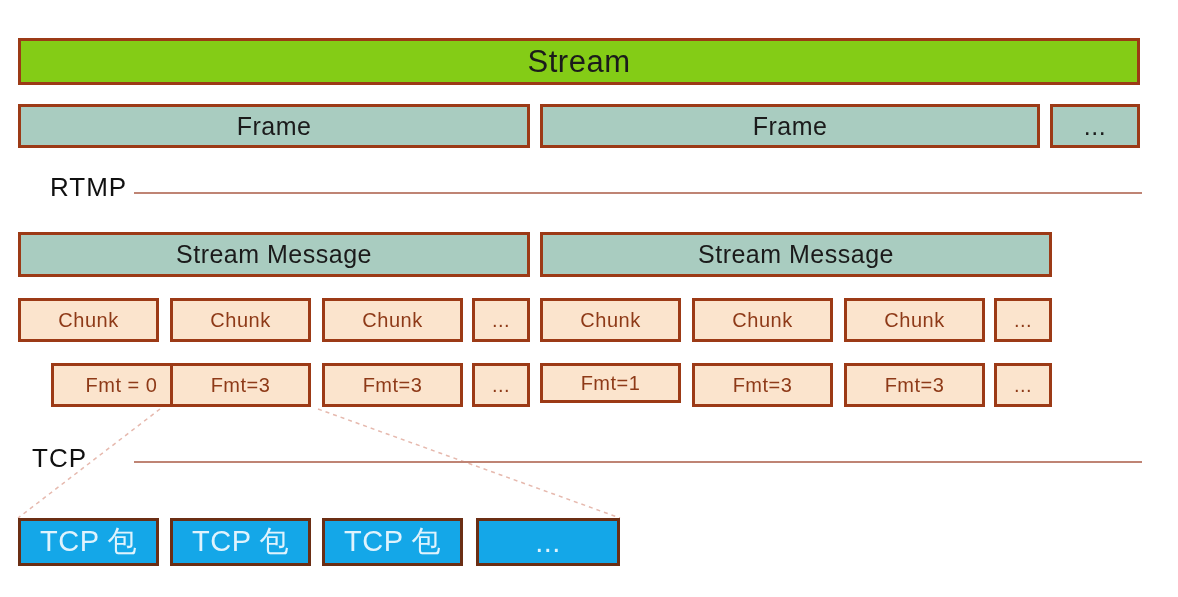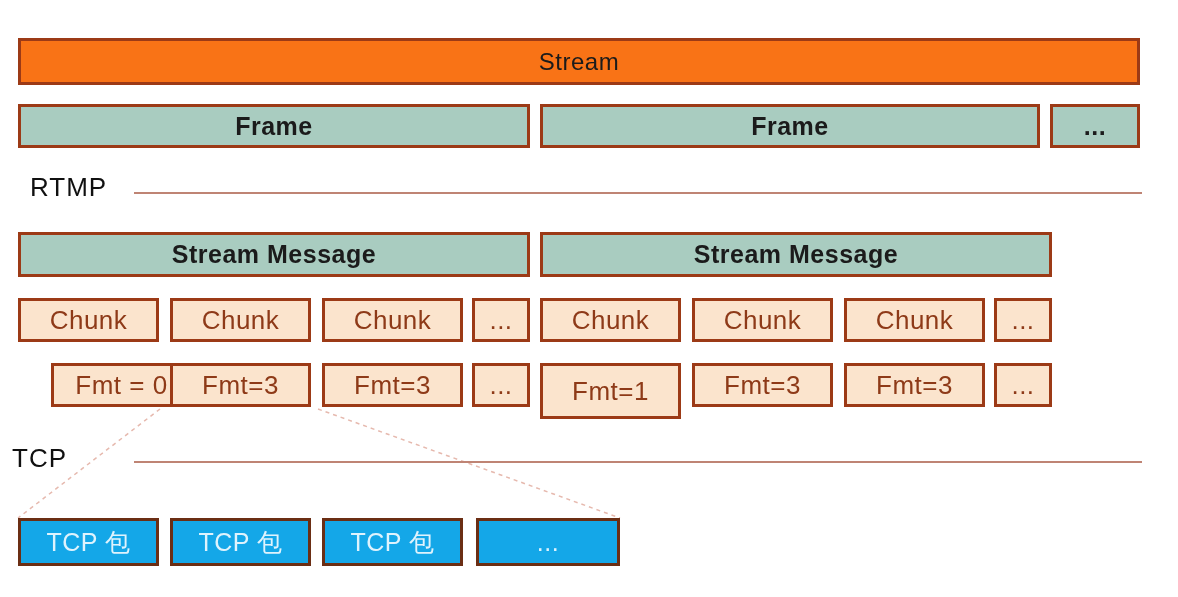--- a/index.html
+++ b/index.html
@@ -27,56 +27,56 @@
     align-items: center;
     justify-content: center;
     font-family: "Liberation Sans", sans-serif;
     letter-spacing: 0.5px;
     white-space: nowrap;
     overflow: hidden;
   }
 
   
   .stream {
-    background: #f97316;
+    background: #84cc16;
     color: #1b1b1b;
-    font-size: 24px;
+    font-size: 31px;
   }
 
   
   .frame, .smsg {
     background: #a9ccc0;
     color: #1b1b1b;
     font-size: 25px;
-    font-weight: bold;
   }
 
   
   .chunk, .fmt {
     background: #fbe4cd;
     color: #8e3a18;
-    font-size: 26px;
+    font-size: 20px;
   }
 
   
   .tcp {
     background: #14a7e8;
     color: #dff3fd;
-    font-size: 25px;
+    font-size: 29px;
     border: 3px solid #6b2e14;
   }
 
   
   .proto-label {
     position: absolute;
     font-size: 26px;
     color: #101010;
     letter-spacing: 1px;
     font-family: "Liberation Sans", sans-serif;
     white-space: nowrap;
+    margin-left: 20px;
   }
   .proto-line {
     position: absolute;
     height: 2px;
     background: #bf8474;
   }
 
   
   .guides {
     position: absolute;
@@ -117,21 +117,21 @@
       <div class="box chunk" style="left: 540px; top: 298px; width: 141px; height: 44px;">Chunk</div>
       <div class="box chunk" style="left: 692px; top: 298px; width: 141px; height: 44px;">Chunk</div>
       <div class="box chunk" style="left: 844px; top: 298px; width: 141px; height: 44px;">Chunk</div>
       <div class="box chunk" style="left: 994px; top: 298px; width: 58px; height: 44px;">...</div>
     </div>
   <div id="row-fmt">
       <div class="box fmt" style="left: 18px; top: 363px; width: 141px; height: 44px; margin-left: 33px;">Fmt = 0</div>
       <div class="box fmt" style="left: 170px; top: 363px; width: 141px; height: 44px;">Fmt=3</div>
       <div class="box fmt" style="left: 322px; top: 363px; width: 141px; height: 44px;">Fmt=3</div>
       <div class="box fmt" style="left: 472px; top: 363px; width: 58px; height: 44px;">...</div>
-      <div class="box fmt" style="left: 540px; top: 363px; width: 141px; height: 56px;">Fmt=1</div>
+      <div class="box fmt" style="left: 540px; top: 363px; width: 141px; height: 40px;">Fmt=1</div>
       <div class="box fmt" style="left: 692px; top: 363px; width: 141px; height: 44px;">Fmt=3</div>
       <div class="box fmt" style="left: 844px; top: 363px; width: 141px; height: 44px;">Fmt=3</div>
       <div class="box fmt" style="left: 994px; top: 363px; width: 58px; height: 44px;">...</div>
     </div>
   <div id="row-tcp">
       <div class="box tcp" style="left: 18px; top: 518px; width: 141px; height: 48px;">TCP 包</div>
       <div class="box tcp" style="left: 170px; top: 518px; width: 141px; height: 48px;">TCP 包</div>
       <div class="box tcp" style="left: 322px; top: 518px; width: 141px; height: 48px;">TCP 包</div>
       <div class="box tcp" style="left: 476px; top: 518px; width: 144px; height: 48px;">...</div>
     </div>

